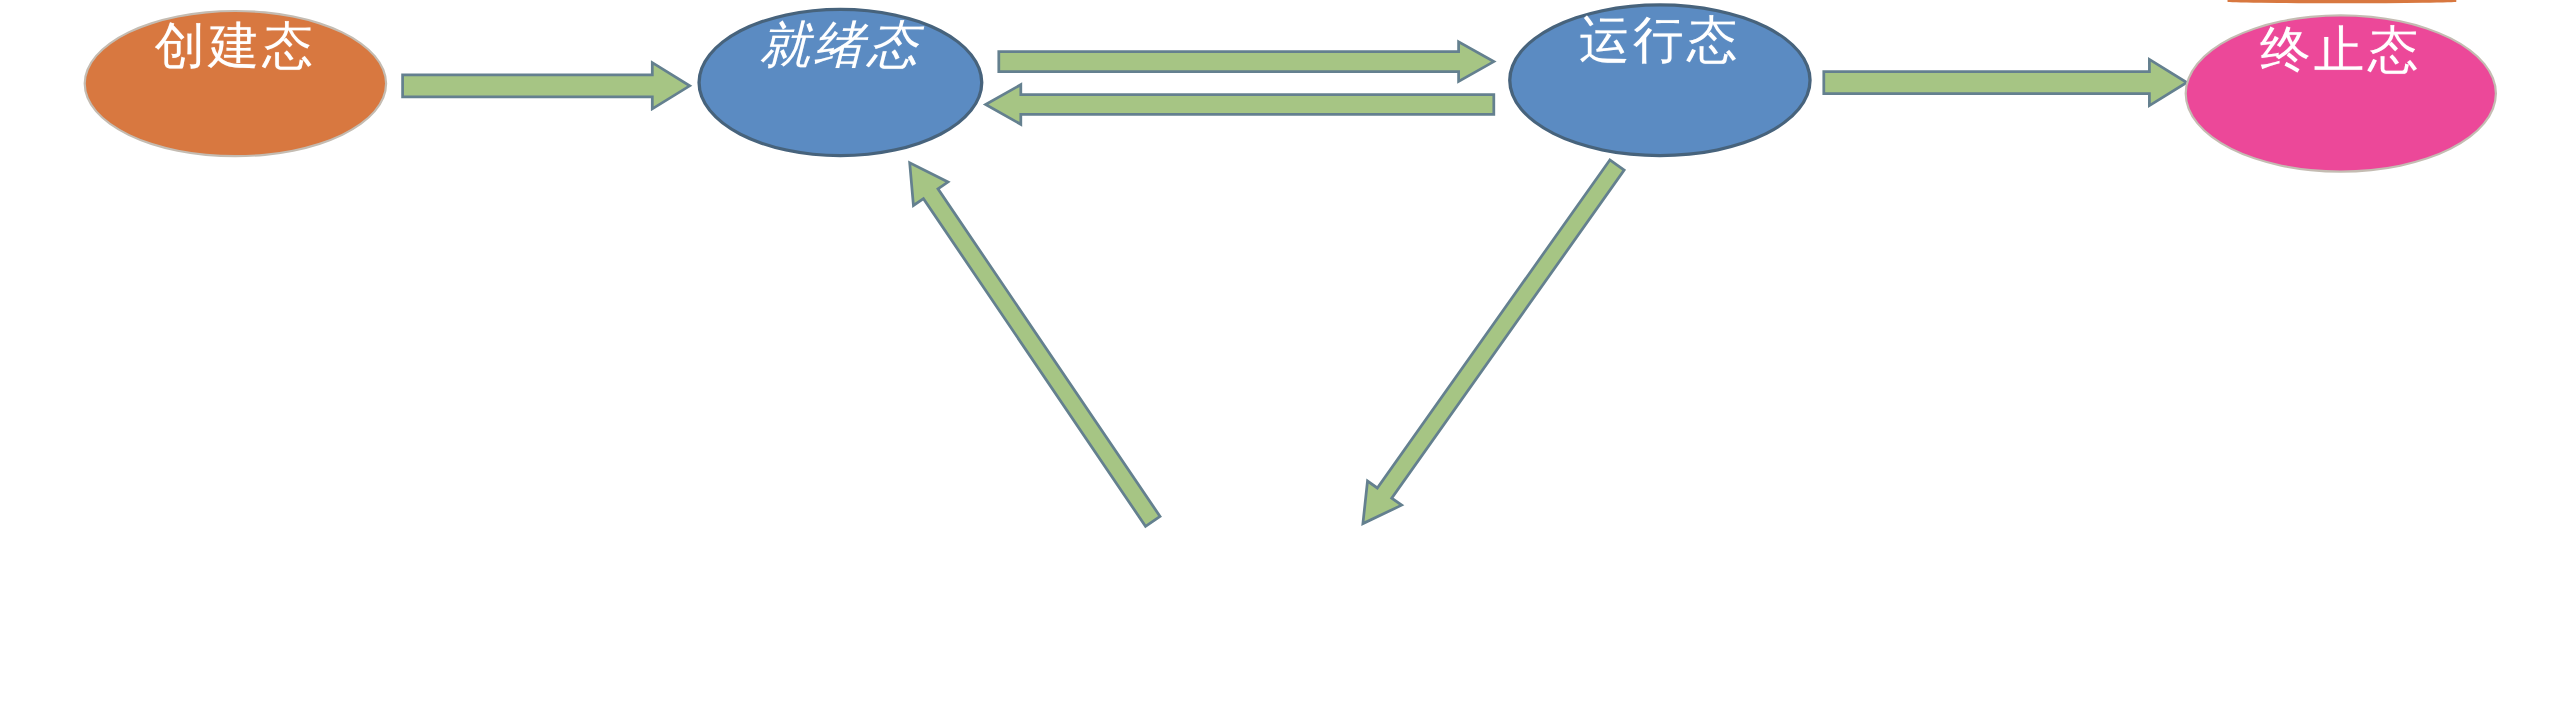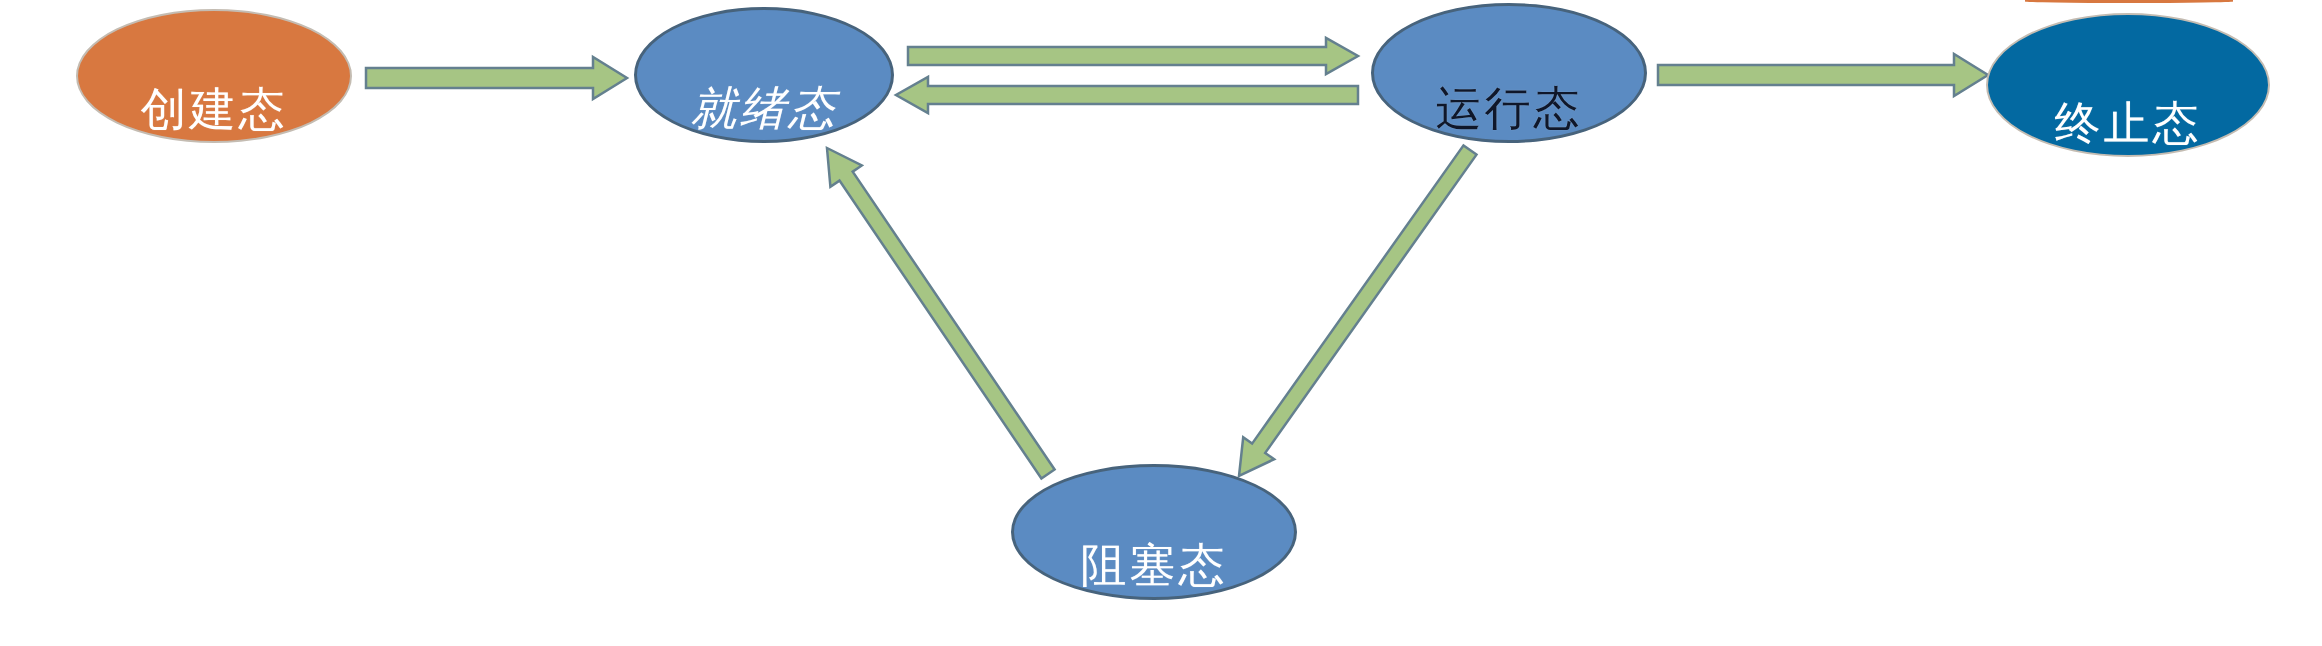--- a/index.html
+++ b/index.html
@@ -9,21 +9,21 @@
     font-family: "DejaVu Serif", "Liberation Serif", serif;
   }
   #stage {
     position: relative;
     overflow: hidden;
     background: #ffffff;
   }
   .node {
     position: absolute;
     display: flex;
-    align-items: flex-end;
+    align-items: flex-start;
     justify-content: center;
     border-radius: 50%;
     box-sizing: border-box;
     border-style: solid;
   }
   .node .node-label {
     color: #ffffff;
     font-size: 46px;
     letter-spacing: 3px;
     white-space: nowrap;
@@ -59,24 +59,21 @@
 
   <div class="node" style="left: 76px; top: 9px; width: 276px; height: 134px; background: rgb(216, 120, 64); border-color: rgb(196, 188, 178); border-width: 2px;">
     <span class="node-label" style="color: rgb(255, 255, 255);">创建态</span>
   </div>
 
   <div class="node" style="left: 634px; top: 7px; width: 260px; height: 136px; background: rgb(91, 139, 194); border-color: rgb(71, 99, 124); border-width: 3px; font-style: italic;">
     <span class="node-label" style="color: rgb(255, 255, 255);">就绪态</span>
   </div>
 
   <div class="node" style="left: 1371px; top: 3px; width: 276px; height: 140px; background: rgb(91, 139, 194); border-color: rgb(71, 99, 124); border-width: 3px;">
-    <span class="node-label" style="color: #0f172a; margin-top: 20px;">运行态</span>
+    <span class="node-label" style="color: #ffffff;">运行态</span>
   </div>
 
-  <div class="node" style="left: 1986px; top: 13px; width: 284px; height: 144px; background: #0369a1; border-color: rgb(196, 188, 178); border-width: 2px;">
+  <div class="node" style="left: 1986px; top: 13px; width: 284px; height: 144px; background: #ec4899; border-color: rgb(196, 188, 178); border-width: 2px;">
     <span class="node-label" style="color: rgb(255, 255, 255);">终止态</span>
   </div>
 
-  <div class="node" style="left: 1011px; top: 464px; width: 286px; height: 136px; background: rgb(91, 139, 194); border-color: rgb(71, 99, 124); border-width: 3px;">
-    <span class="node-label" style="color: rgb(255, 255, 255);">阻塞态</span>
-  </div>
 
 </div>
 
 </body></html>

